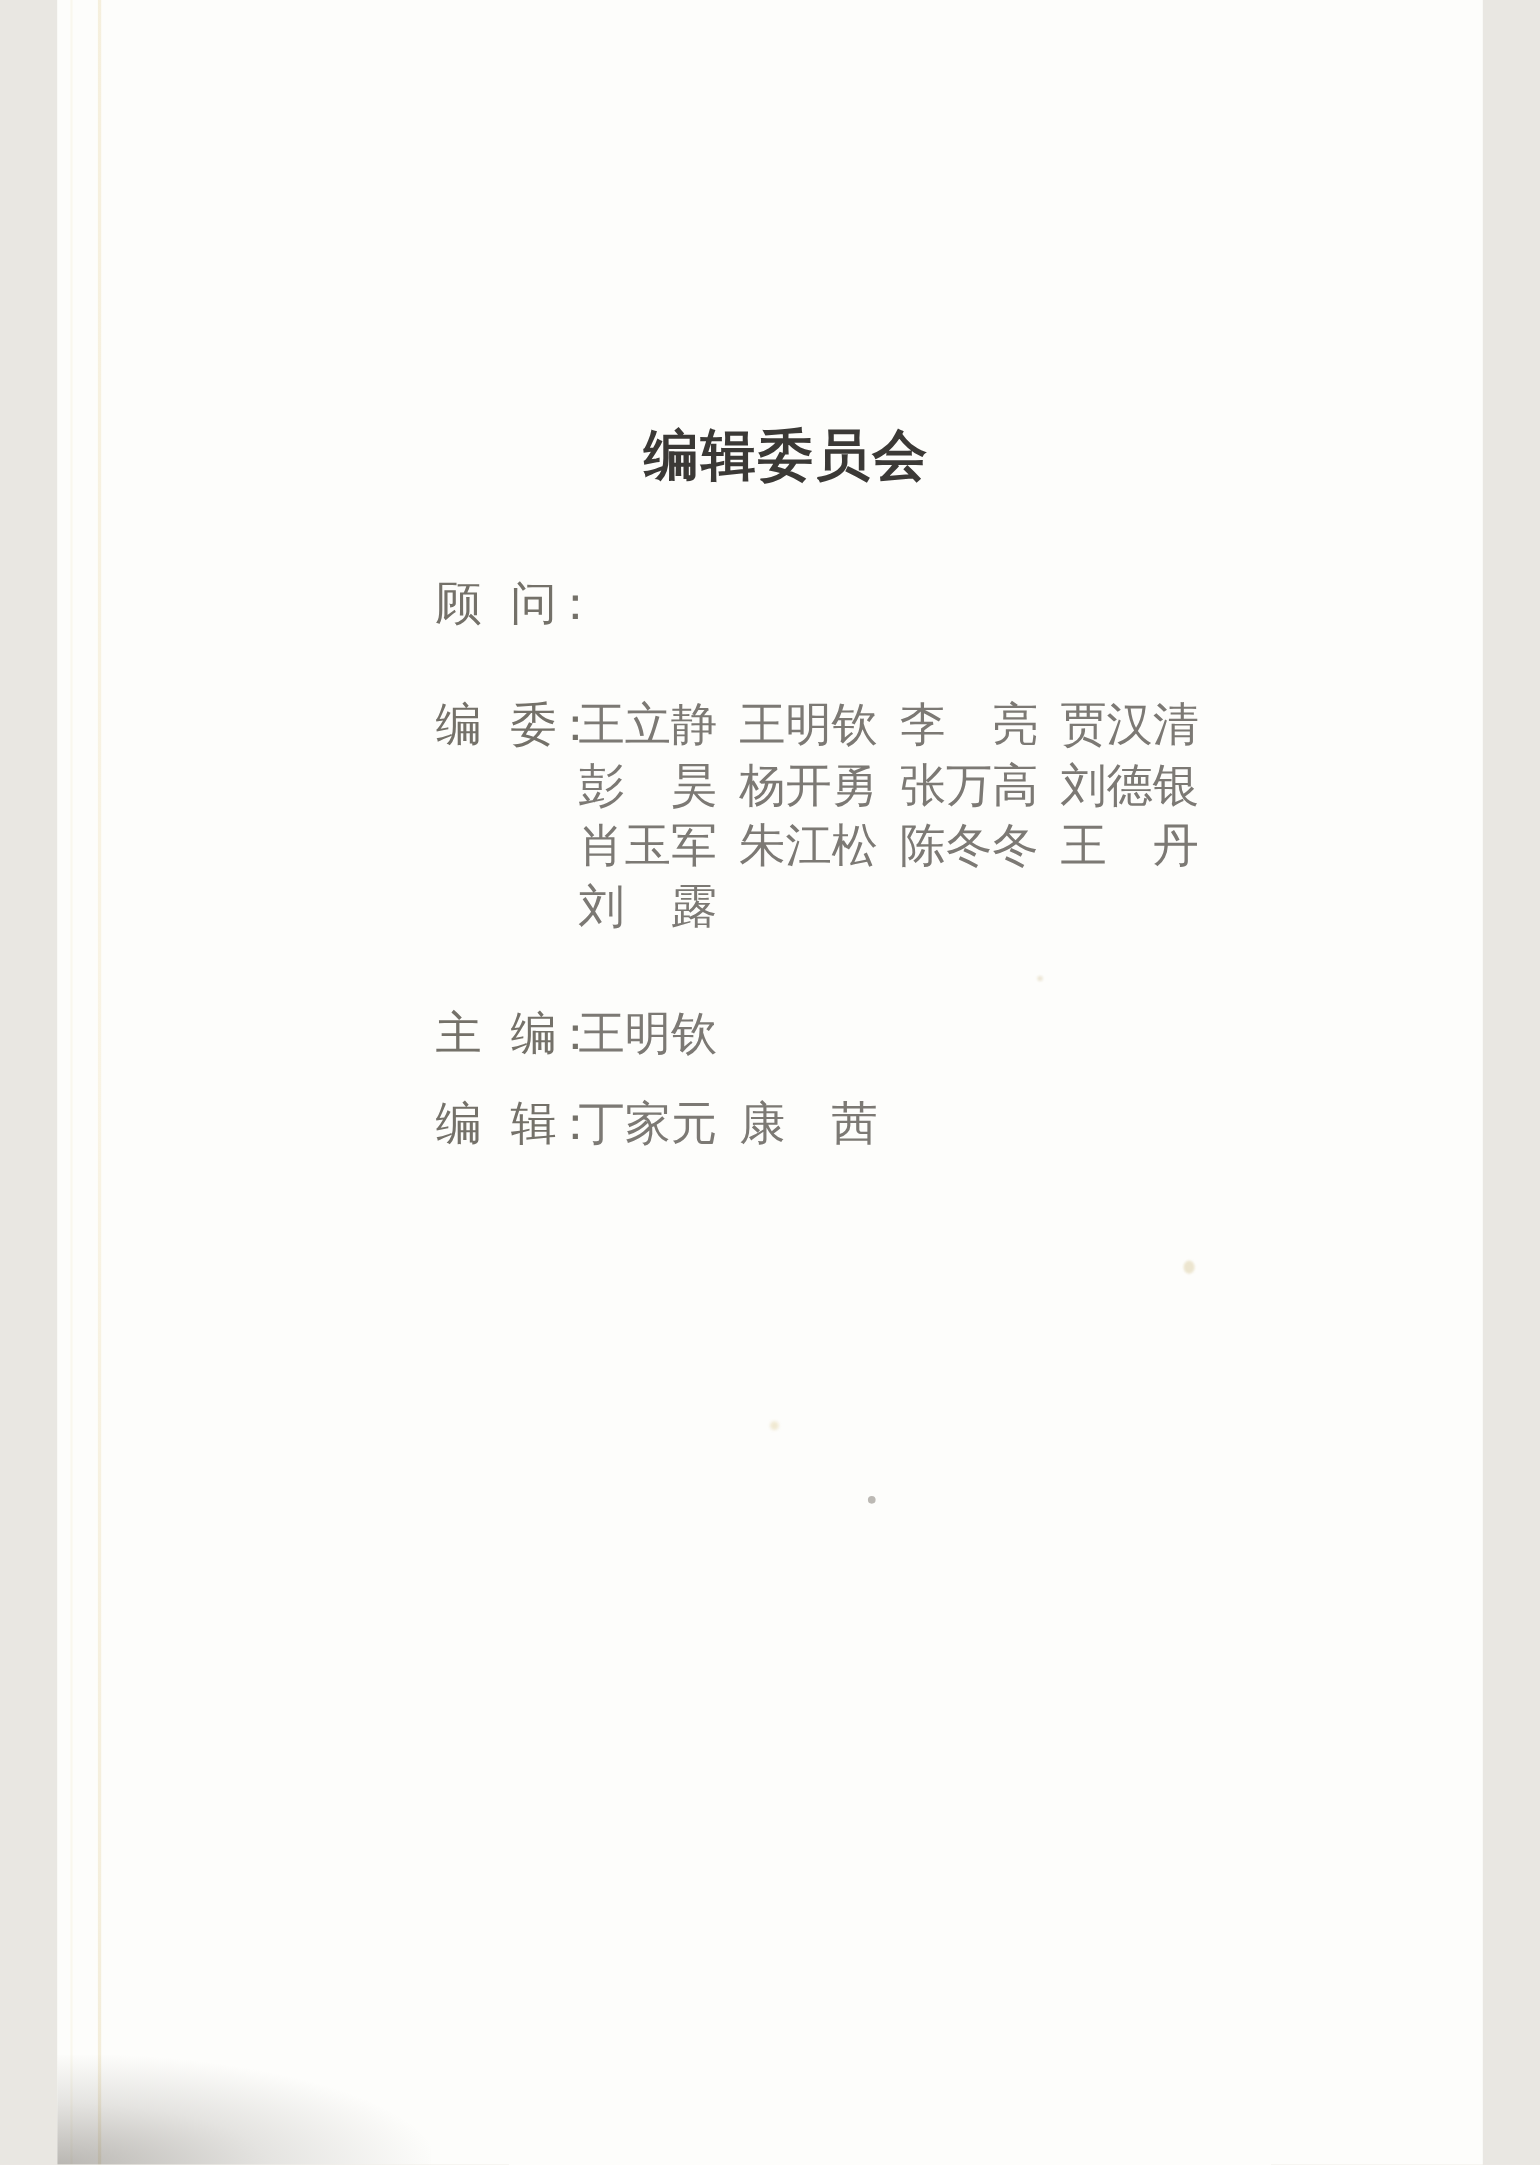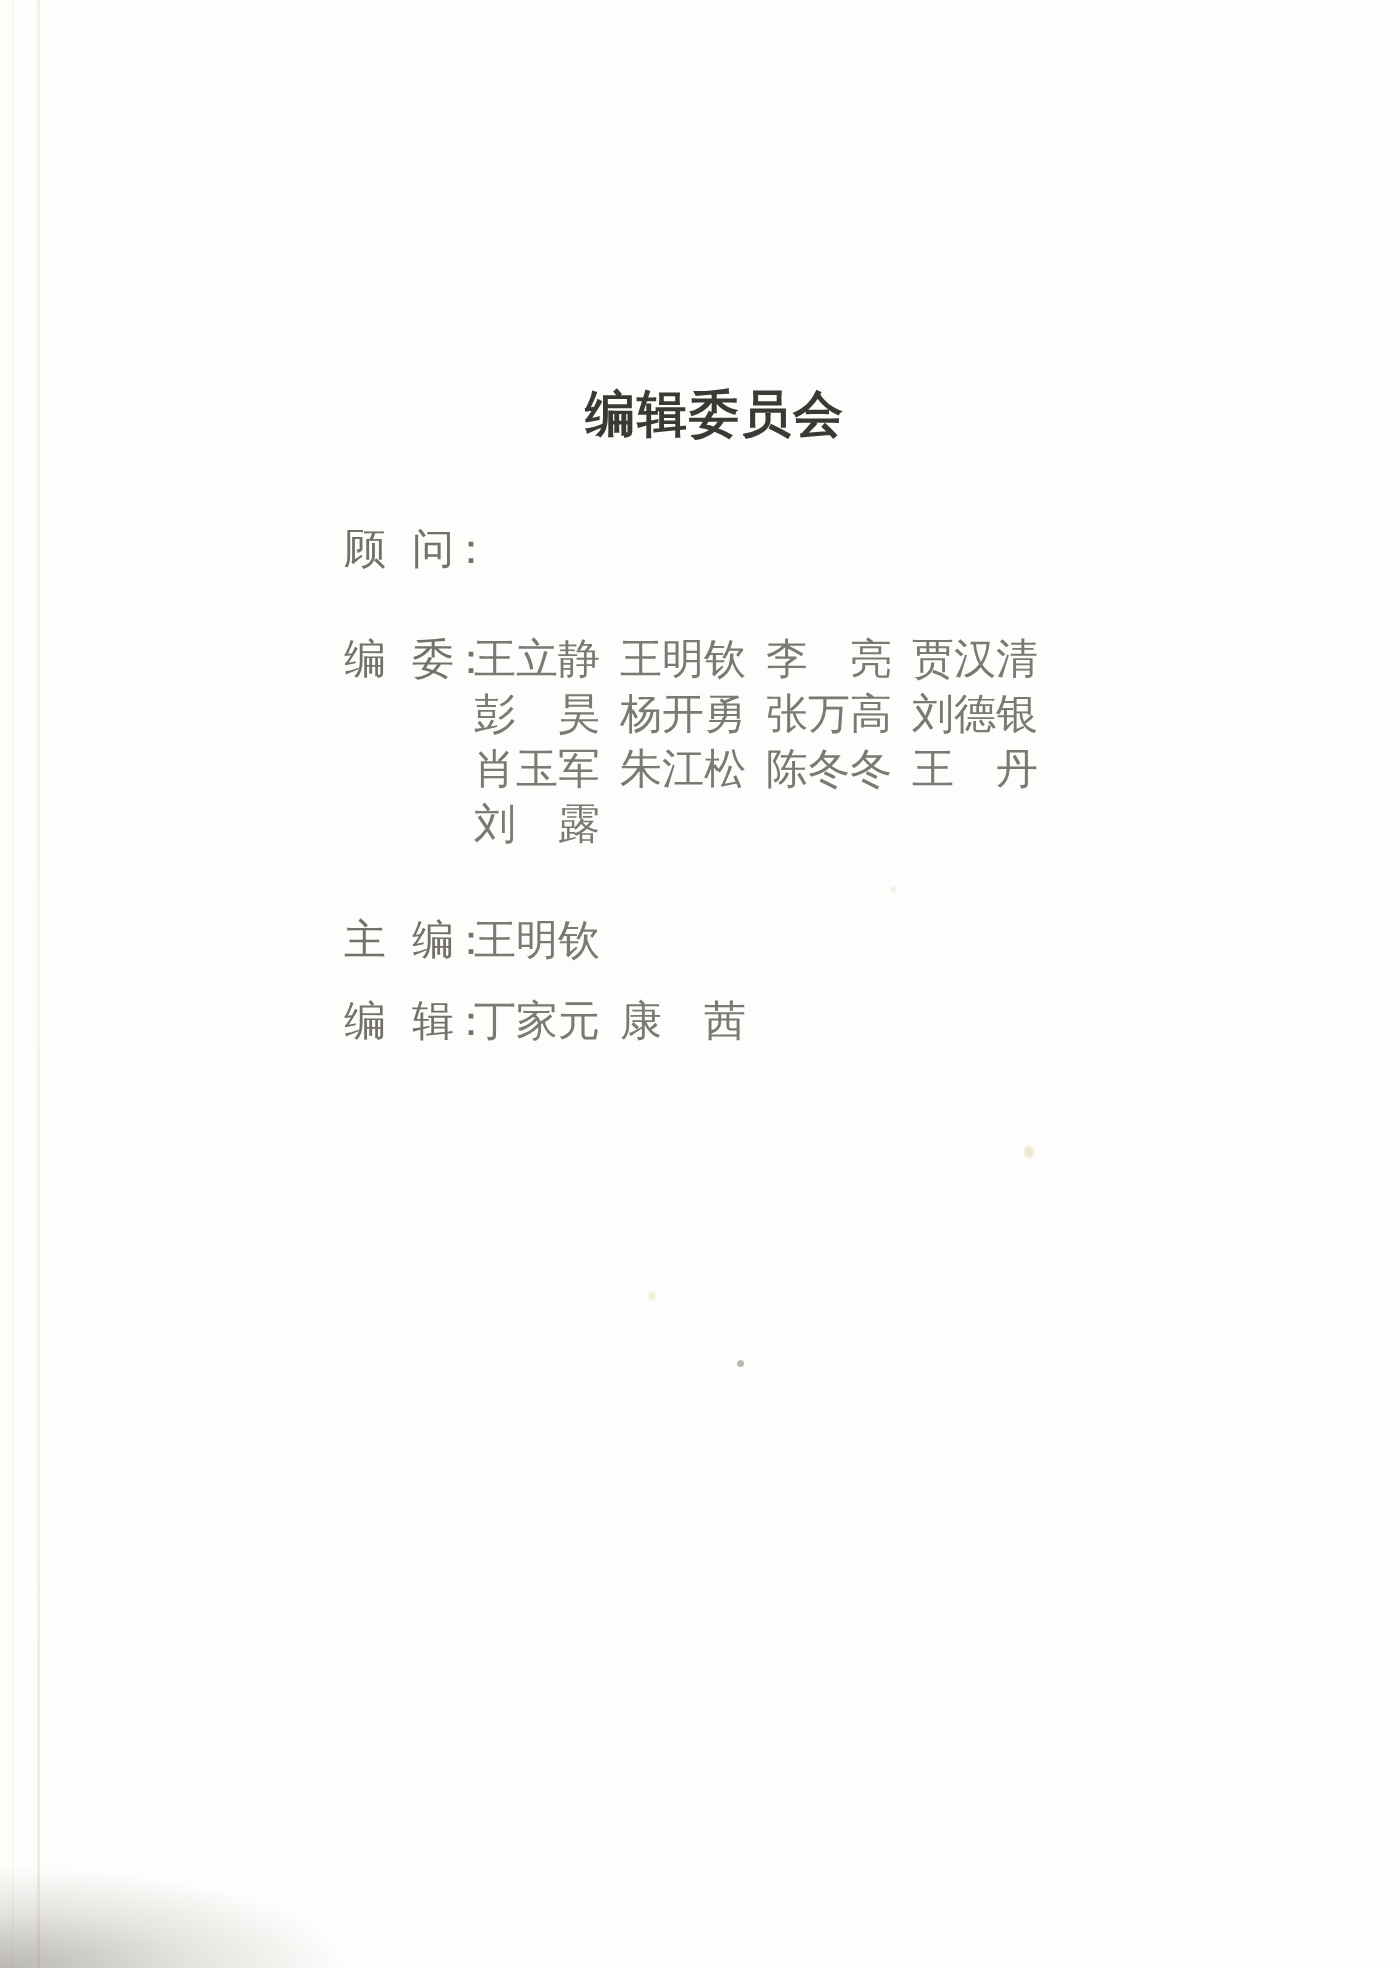--- a/index.html
+++ b/index.html
@@ -2,21 +2,21 @@
 <html><head>
 <meta charset="utf-8">
 <style>
   html, body {
     margin: 0;
     padding: 0;
     background: #e9e7e2;
   }
   .page {
     position: relative;
-    width: 1400px;
+    width: 1296px;
     height: 1968px;
     margin: 0 auto;
     background: #fdfdfb;
     overflow: hidden;
     font-family: "DejaVu Serif", serif;
   }
   
   .crease {
     position: absolute;
     left: 37px;

